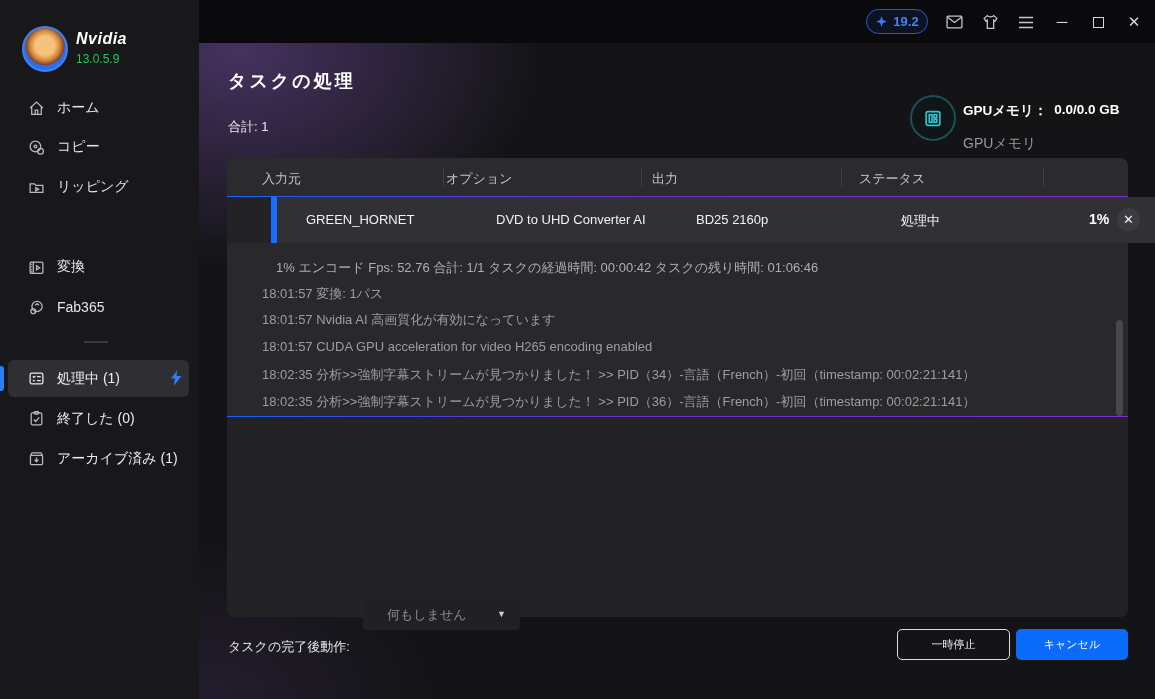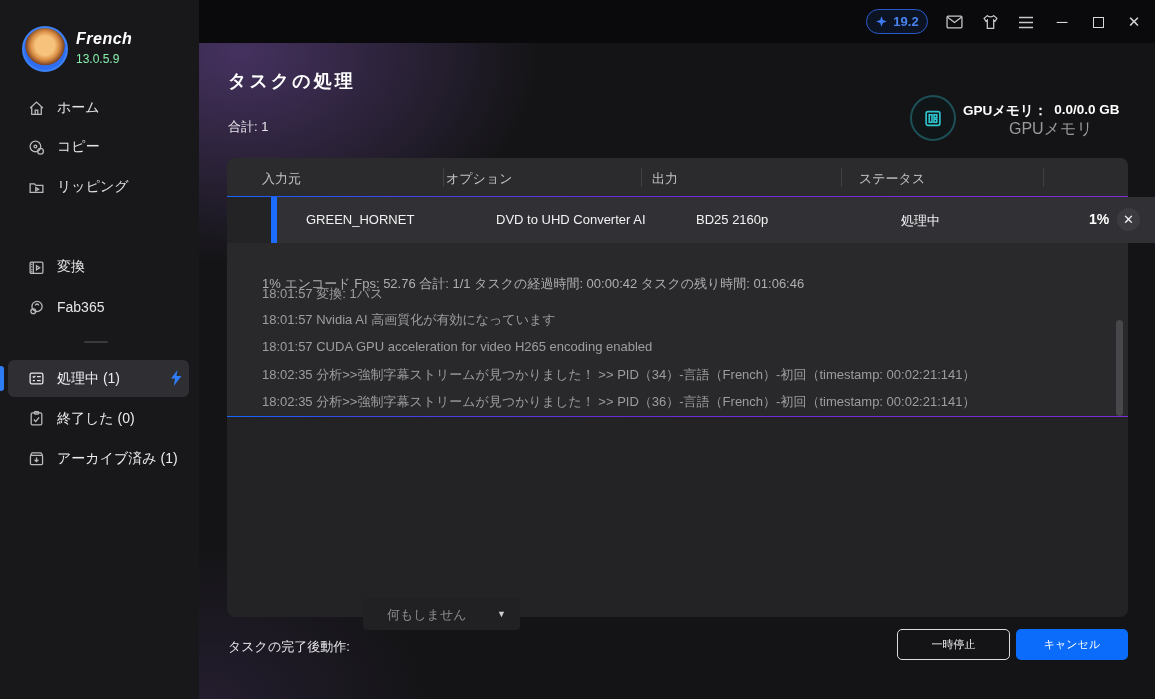--- a/index.html
+++ b/index.html
@@ -16,21 +16,21 @@
   .tb-icon { top:12px; width:20px; height:20px; display:flex; align-items:center; justify-content:center; cursor:pointer; }
   .win-glyph { color:#d8d8da; font-size:15px; line-height:20px; }
   .max-box { width:11px; height:11px; border:1px solid #d8d8da; }
 
   
   #sidebar { left:0; top:0; width:199px; height:699px; background:#18181b; }
   .avatar { left:22px; top:26px; width:46px; height:46px; border-radius:50%;
     background: radial-gradient(circle at 50% 42%, #f6c27c 0 30%, #d88c43 45%, #7d4526 60%, #2f6df0 62%);
     border:2px solid #3b82f6; }
   .logo-name { left:76px; top:30px; color:#fff; font-size:16px; font-weight:bold; font-style:italic; letter-spacing:.5px; }
-  .logo-ver { left:76px; top:52px; color:#86efac; font-size:12px; }
+  .logo-ver { left:76px; top:52px; color:#22c55e; font-size:12px; }
   .side-item { left:0; width:199px; height:38px; display:flex; align-items:center; cursor:pointer; }
   .side-item .icn { position:absolute; left:28px; width:17px; height:17px; }
   .side-item .lbl { position:absolute; left:57px; color:#e4e4e7; font-size:14px; white-space:nowrap; }
   .side-divider { left:84px; top:341px; width:24px; height:2px; background:#3a3a3e; border-radius:1px; }
   .task-item { left:0; width:199px; height:38px; cursor:pointer; }
   .task-item .icn { position:absolute; left:28px; width:17px; height:17px; }
   .task-item .lbl { position:absolute; left:57px; top:10px; color:#ededf0; font-size:14px; white-space:nowrap; }
   .active-bg { left:8px; top:360px; width:181px; height:37px; background:#2e2e33; border-radius:6px; }
   .active-pill { left:0px; top:366px; width:4px; height:25px; background:#2e7cf6; border-radius:0 3px 3px 0; }
   .bolt { left:168px; top:369px; width:16px; height:18px; }
@@ -41,21 +41,21 @@
       radial-gradient(ellipse 430px 300px at 40px 10px, rgba(109,74,156,.55), rgba(0,0,0,0) 70%),
       radial-gradient(ellipse 320px 220px at 10px 656px, rgba(90,60,130,.22), rgba(0,0,0,0) 70%),
       #141416; }
   .page-title { left:29px; top:26px; color:#fff; font-size:18px; font-weight:bold;
     font-family:"Liberation Serif","DejaVu Serif",serif; letter-spacing:3px; }
   .total-label { left:29px; top:75px; color:#e8e8ea; font-size:13px; }
 
   .gpu-circle { left:711px; top:52px; width:46px; height:46px; border-radius:50%;
     background:#101517; border:2px solid #1d4f57; display:flex; align-items:center; justify-content:center; }
   .gpu-main { left:764px; top:59px; color:#fff; font-size:13.5px; font-weight:bold; display:flex; gap:7px; white-space:nowrap; }
-  .gpu-sub { left:764px; top:76px; color:#9a9a9e; font-size:16px;margin-left:46px; }
+  .gpu-sub { left:764px; top:92px; color:#9a9a9e; font-size:14px; }
 
   
   #panel { left:28px; top:115px; width:901px; height:459px; background:#232326; border-radius:8px; }
   #thead { left:0; top:0; width:901px; height:39px; background:#2b2b2e; border-radius:8px 8px 0 0; }
   .th { position:absolute; top:12px; color:#c2c2c5; font-size:13px; white-space:nowrap; }
   .th-sep { position:absolute; top:10px; width:1px; height:19px; background:#404044; }
 
   #trow { left:0; top:39px; width:901px; height:46px; background:#313135;margin-left:44px; }
   .row-border-top { left:0; top:38px; width:901px; height:1px;
     background:linear-gradient(90deg,#1566ff 0%,#3c46e8 18%,#6d2bd8 45%,#7b2fd4 100%); }
@@ -120,21 +120,21 @@
     <div class="abs tb-icon" style="left:889px;">
       <span class="max-box"></span>
     </div>
     <div class="abs tb-icon" style="left:925px;">
       <span class="win-glyph">✕</span>
     </div>
   </div>
 
   <div id="sidebar" class="abs">
     <div class="abs avatar"></div>
-    <div class="abs logo-name">French</div>
+    <div class="abs logo-name">Nvidia</div>
     <div class="abs logo-ver">13.0.5.9</div>
 
     <div class="abs side-item" style="top:89px;">
       <span class="icn">
         <svg width="17" height="17" viewBox="0 0 16 16" fill="none" stroke="#b9b9bc" stroke-width="1.2">
           <path d="M2 7.5 L8 2 L14 7.5 M3.5 6.8 V13.5 H12.5 V6.8 M6.8 13.5 V9.5 H9.2 V13.5"></path>
         </svg>
         </span>
       <span class="lbl">ホーム</span>
     </div>
@@ -263,21 +263,21 @@
         <span class="td" style="left:425px;">BD25 2160p</span>
         <span class="td" style="left:630px;">処理中</span>
         <span class="td-progress">1%</span>
         <span class="row-close">
             <span>✕</span>
           </span>
       </div>
       <div class="abs row-border-bottom"></div>
 
       <div id="logarea" class="abs">
-        <span class="log-line first" style="top:32px;">1% エンコード Fps: 52.76  合計: 1/1  タスクの経過時間: 00:00:42  タスクの残り時間: 01:06:46</span>
+        <span class="log-line first" style="top:16px;margin-left:14px;">1% エンコード Fps: 52.76  合計: 1/1  タスクの経過時間: 00:00:42  タスクの残り時間: 01:06:46</span>
         <span class="log-line" style="top:42px;">18:01:57  変換: 1パス</span>
         <span class="log-line" style="top:68px;">18:01:57  Nvidia AI 高画質化が有効になっています</span>
         <span class="log-line" style="top:96px;">18:01:57  CUDA GPU acceleration for video H265 encoding enabled</span>
         <span class="log-line" style="top:123px;">18:02:35 分析&gt;&gt;強制字幕ストリームが見つかりました！ &gt;&gt; PID（34）-言語（French）-初回（timestamp: 00:02:21:141）</span>
         <span class="log-line" style="top:150px;">18:02:35 分析&gt;&gt;強制字幕ストリームが見つかりました！ &gt;&gt; PID（36）-言語（French）-初回（timestamp: 00:02:21:141）</span>
         <span class="log-scroll"></span>
       </div>
       <div class="abs log-border-bottom"></div>
     </div>
 

